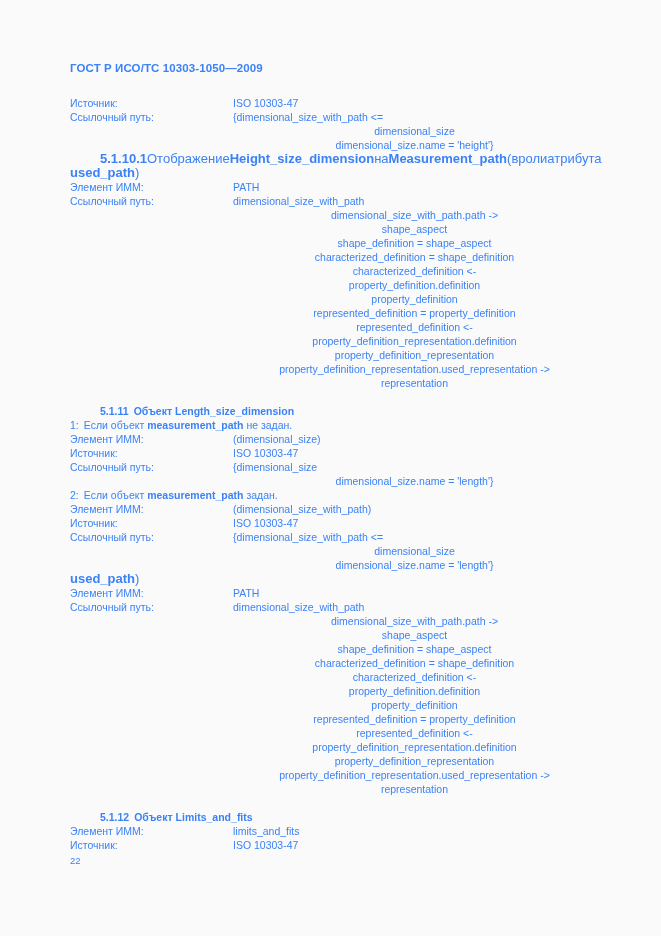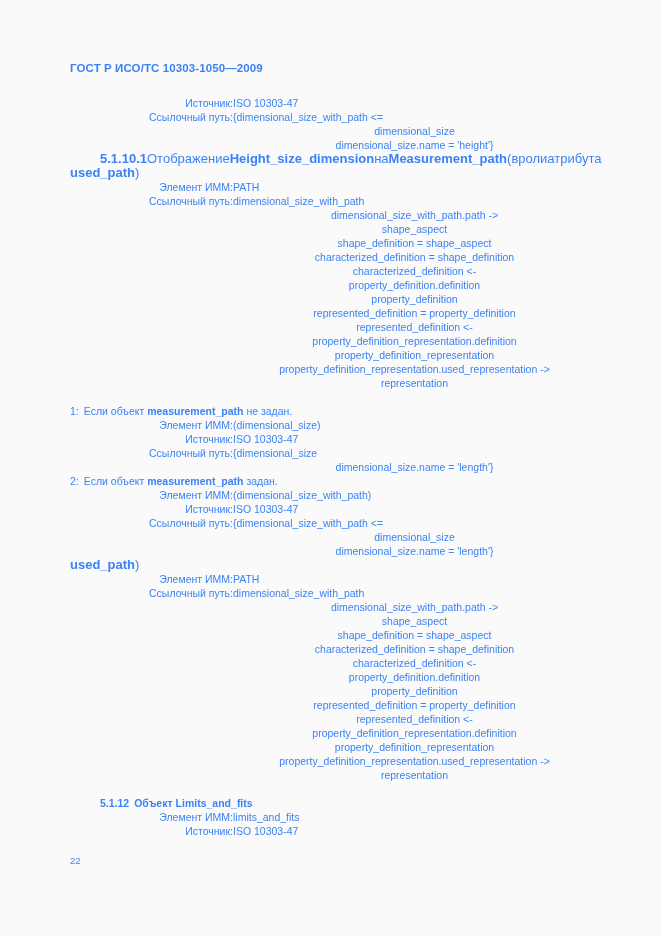--- a/index.html
+++ b/index.html
@@ -37,21 +37,20 @@
     position: relative;
     font-size: 10.5px;
     line-height: 14px;
     height: 14px;
     white-space: nowrap;
   }
   .row .label {
     display: inline-block;
     width: 163px;
     vertical-align: top;
-    text-align: right;
   }
   .row .value {
     display: inline-block;
     vertical-align: top;
   }
   .cont {
     display: block;
     font-size: 10.5px;
     line-height: 14px;
     height: 14px;
@@ -147,20 +146,21 @@
     <span class="cont">property_definition</span>
     <span class="cont">represented_definition = property_definition</span>
     <span class="cont">represented_definition &lt;-</span>
     <span class="cont">property_definition_representation.definition</span>
     <span class="cont">property_definition_representation</span>
     <span class="cont">property_definition_representation.used_representation -&gt;</span>
     <span class="cont">representation</span>
 
     <span class="gap"></span>
 
+    <span class="sec-head"><span class="num">5.1.11</span><span class="obj">Объект</span><span>Length_size_dimension</span></span>
 
     <span class="num-item"><span class="idx">1:</span><span>Если объект</span> <span class="b">measurement_path</span> <span>не задан.</span></span>
 
     <span class="row">
       <span class="label">Элемент ИММ:</span><span class="value">(dimensional_size)</span>
     </span>
     <span class="row">
       <span class="label">Источник:</span><span class="value">ISO 10303-47</span>
     </span>
     <span class="row">

